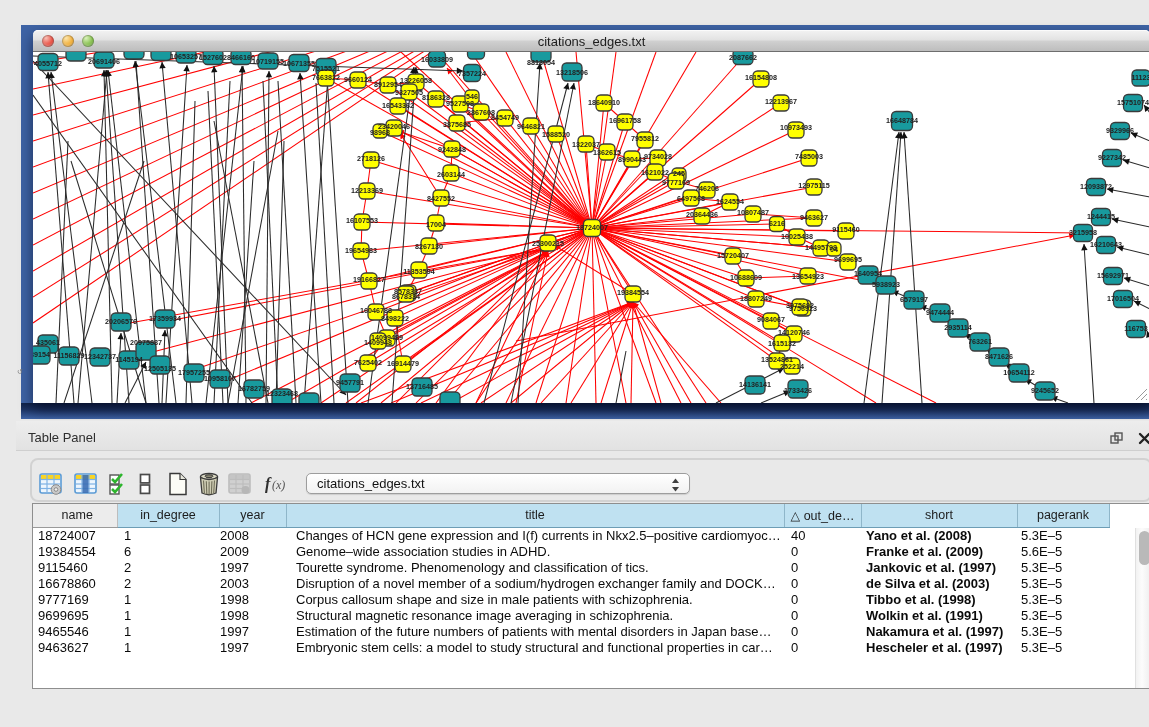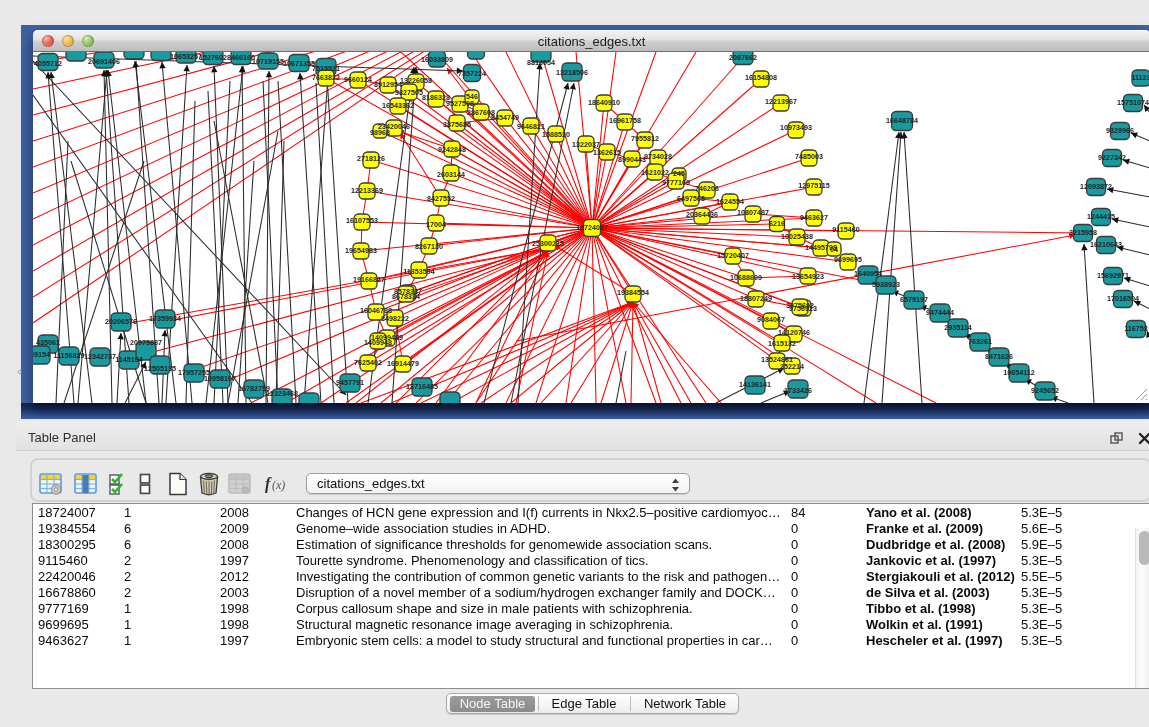--- a/index.html
+++ b/index.html
@@ -829,64 +829,55 @@
       <div id="combo">citations_edges.txt
         <svg width="9" height="14" style="position:absolute; right:9px; top:3.5px;">
           <path d="M4.5 0.5 L8 5 L1 5 Z" fill="#3f3f3f"></path>
           <path d="M4.5 13.5 L8 9 L1 9 Z" fill="#3f3f3f"></path>
         </svg>
       </div>
     </div>
     <div id="tablewrap">
       <table>
         <tbody>
+            <tr>
+          <th class="c1">name</th>
+              <th class="c2">in_degree</th>
+              <th class="c3">year</th>
+          <th class="c4">title</th>
+              <th class="c5">△ out_de…</th>
+          <th class="c6">short</th>
+              <th class="c7">pagerank</th>
+        </tr>
 <tr>
               <td class="c1">18724007</td>
               <td class="c2">1</td>
               <td class="c3">2008</td>
               <td class="c4">Changes of HCN gene expression and I(f) currents in Nkx2.5–positive cardiomyoc…</td>
-              <td class="c5">84</td>
+              <td class="c5">40</td>
               <td class="c6">Yano et al. (2008)</td>
               <td class="c7">5.3E–5</td>
             </tr>
 <tr>
               <td class="c1">19384554</td>
               <td class="c2">6</td>
               <td class="c3">2009</td>
               <td class="c4">Genome–wide association studies in ADHD.</td>
               <td class="c5">0</td>
               <td class="c6">Franke et al. (2009)</td>
               <td class="c7">5.6E–5</td>
             </tr>
 <tr>
-              <td class="c1">18300295</td>
-              <td class="c2">6</td>
-              <td class="c3">2008</td>
-              <td class="c4">Estimation of significance thresholds for genomewide association scans.</td>
-              <td class="c5">0</td>
-              <td class="c6">Dudbridge et al. (2008)</td>
-              <td class="c7">5.9E–5</td>
-            </tr>
-<tr>
               <td class="c1">9115460</td>
               <td class="c2">2</td>
               <td class="c3">1997</td>
               <td class="c4">Tourette syndrome. Phenomenology and classification of tics.</td>
               <td class="c5">0</td>
               <td class="c6">Jankovic et al. (1997)</td>
               <td class="c7">5.3E–5</td>
-            </tr>
-<tr>
-              <td class="c1">22420046</td>
-              <td class="c2">2</td>
-              <td class="c3">2012</td>
-              <td class="c4">Investigating the contribution of common genetic variants to the risk and pathogen…</td>
-              <td class="c5">0</td>
-              <td class="c6">Stergiakouli et al. (2012)</td>
-              <td class="c7">5.5E–5</td>
             </tr>
 <tr>
               <td class="c1">16678860</td>
               <td class="c2">2</td>
               <td class="c3">2003</td>
               <td class="c4">Disruption of a novel member of a sodium/hydrogen exchanger family and DOCK…</td>
               <td class="c5">0</td>
               <td class="c6">de Silva et al. (2003)</td>
               <td class="c7">5.3E–5</td>
             </tr>
@@ -902,38 +893,40 @@
 <tr>
               <td class="c1">9699695</td>
               <td class="c2">1</td>
               <td class="c3">1998</td>
               <td class="c4">Structural magnetic resonance image averaging in schizophrenia.</td>
               <td class="c5">0</td>
               <td class="c6">Wolkin et al. (1991)</td>
               <td class="c7">5.3E–5</td>
             </tr>
 <tr>
+              <td class="c1">9465546</td>
+              <td class="c2">1</td>
+              <td class="c3">1997</td>
+              <td class="c4">Estimation of the future numbers of patients with mental disorders in Japan base…</td>
+              <td class="c5">0</td>
+              <td class="c6">Nakamura et al. (1997)</td>
+              <td class="c7">5.3E–5</td>
+            </tr>
+<tr>
               <td class="c1">9463627</td>
               <td class="c2">1</td>
               <td class="c3">1997</td>
               <td class="c4">Embryonic stem cells: a model to study structural and functional properties in car…</td>
               <td class="c5">0</td>
               <td class="c6">Hescheler et al. (1997)</td>
               <td class="c7">5.3E–5</td>
             </tr>
       </tbody>
         </table>
       <div id="vsb">
           <div class="thumb"></div>
         </div>
     </div>
-    <div id="tabs">
-      <div class="sel">Node Table</div>
-      <div class="seg" style="left:91px; width:92px;">Edge Table</div>
-      <div class="seg" style="left:183px; width:110px;">Network Table</div>
-      <div class="d1"></div>
-        <div class="d2"></div>
-    </div>
   </div>
   <div id="rightstrip2"></div>
   <div id="status">Memory: OK</div>
   <div id="memdot"></div>
 </div>
 
 </body></html>

